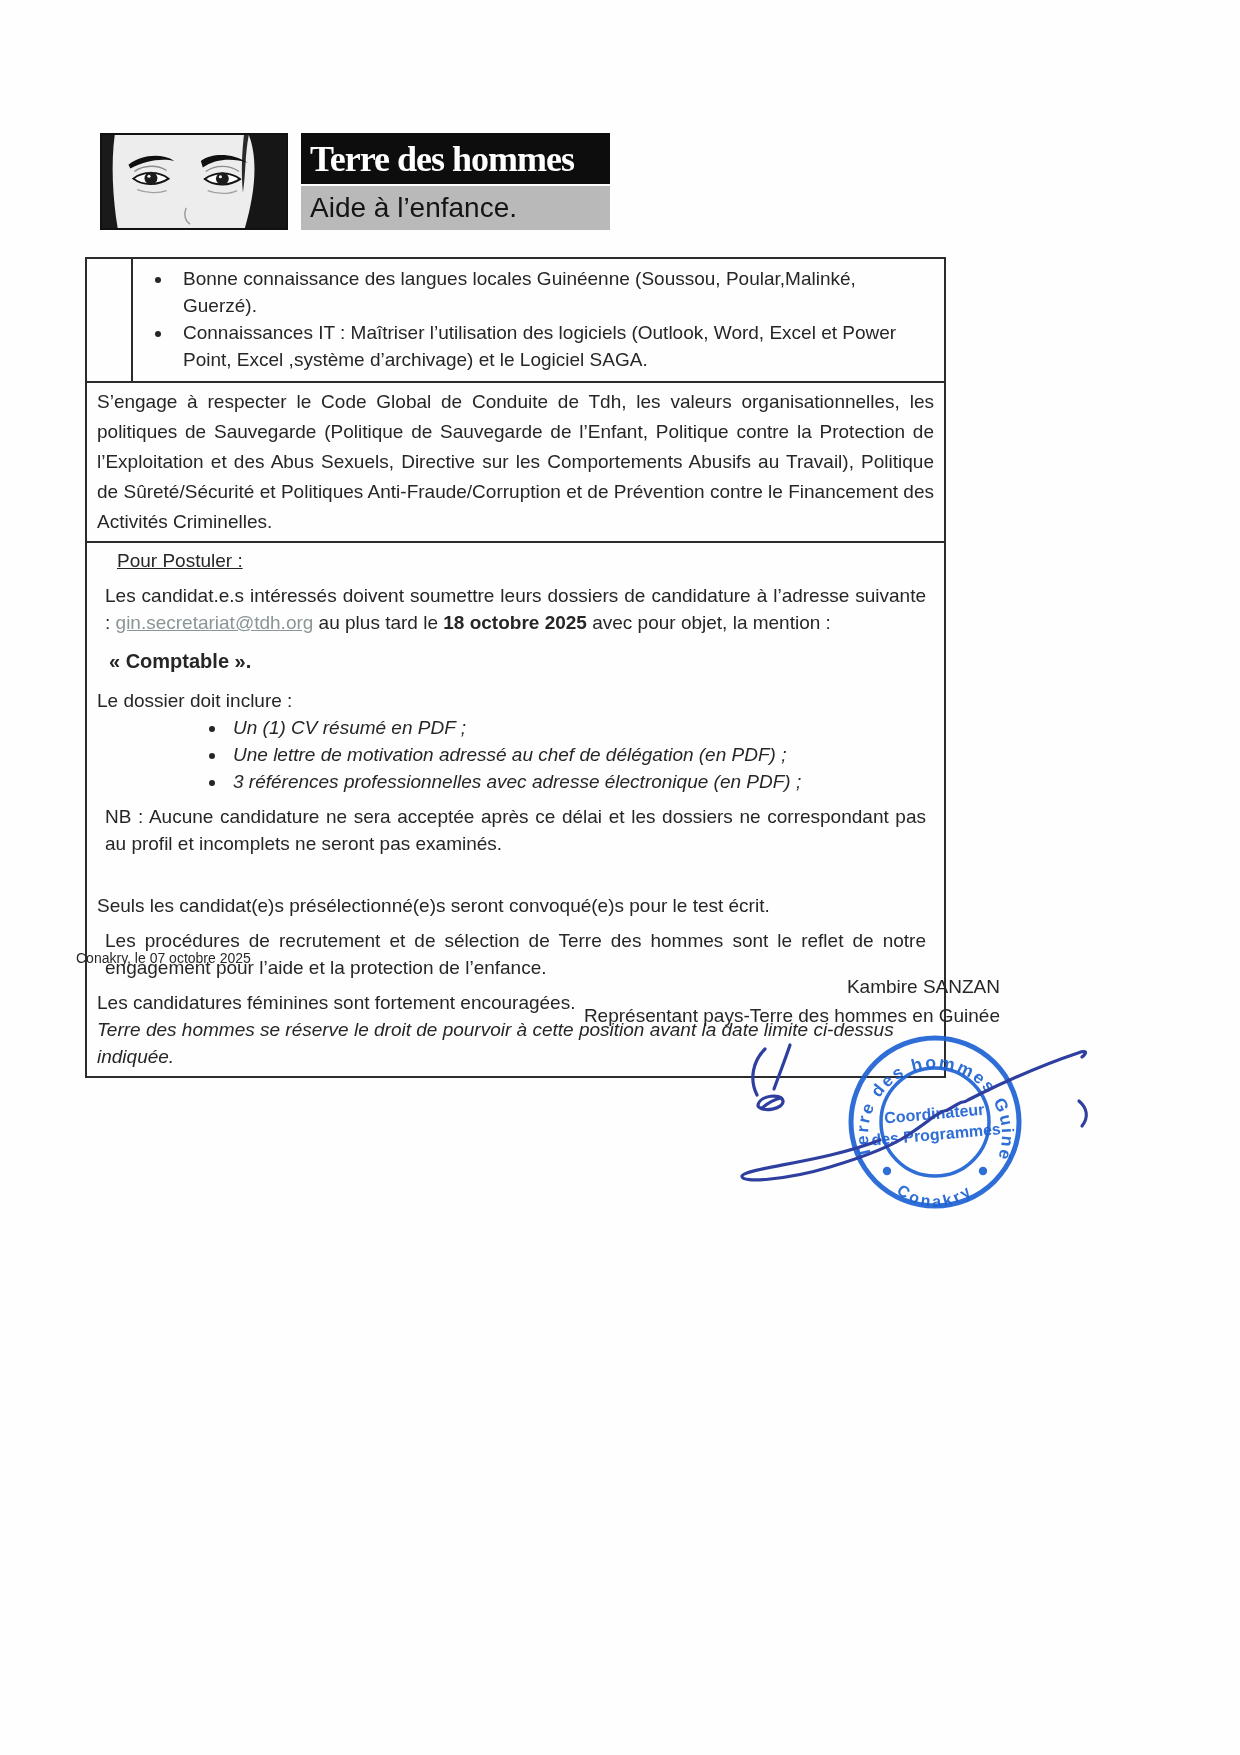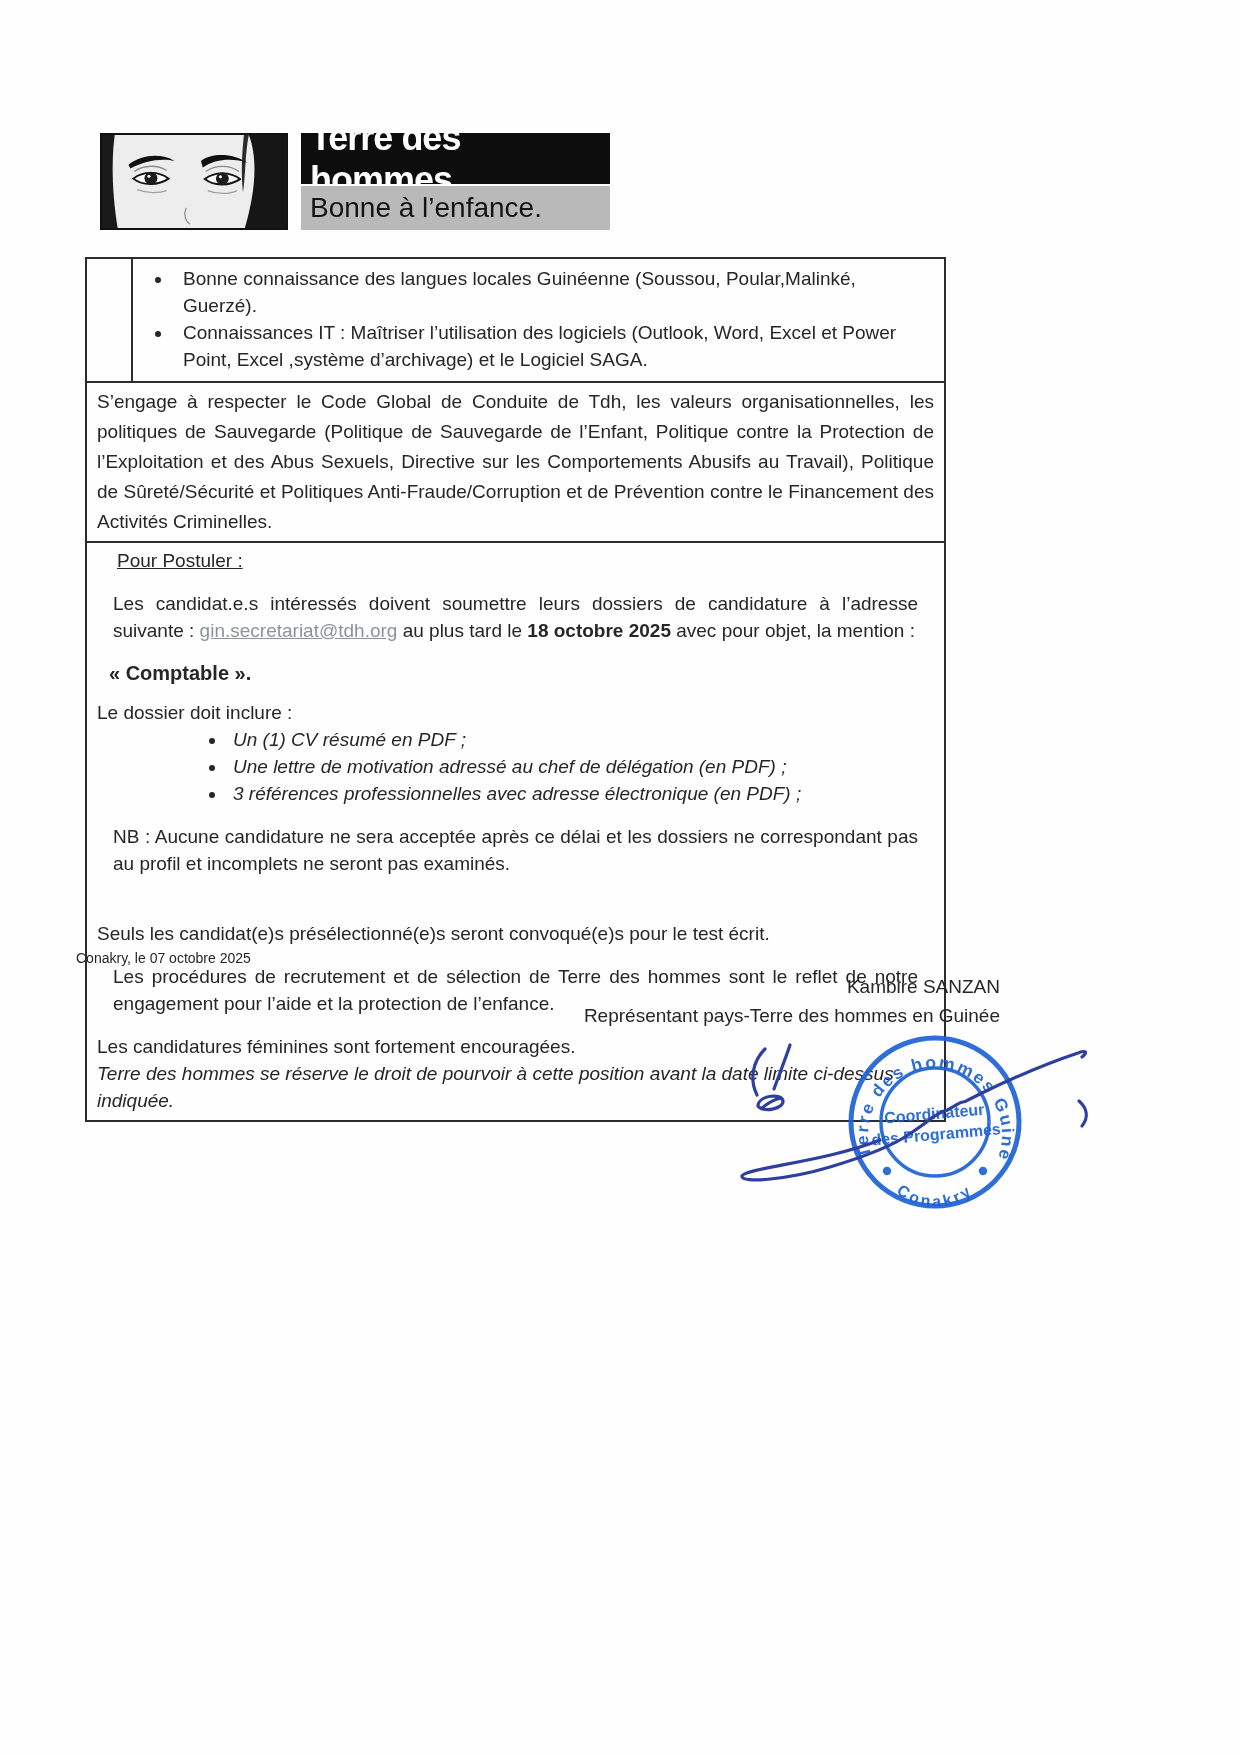--- a/index.html
+++ b/index.html
@@ -11,21 +11,21 @@
     color:#262626;
     overflow:hidden;
   }
   
   .logo{position:absolute;left:100px;top:133px;display:flex;gap:13px;}
   .logo-eyes{width:188px;height:97px;border:2px solid #111;box-sizing:border-box;background:#ededed;}
   .logo-eyes svg{display:block;width:100%;height:100%;}
   .logo-text{display:flex;flex-direction:column;}
   .logo-title-box{
     width:300px;height:51px;background:#0d0d0d;color:#fff;
-    font-family:Liberation Sans, sans-serif;font-weight:bold;font-size:36px;
+    font-family:Liberation Serif, serif;font-weight:bold;font-size:36px;
     display:flex;align-items:center;padding-left:9px;letter-spacing:-1px;
   }
   .logo-subtitle-box{
     width:300px;height:44px;background:#b9b9b9;color:#141414;
     font-size:28px;display:flex;align-items:center;padding-left:9px;margin-top:2px;
   }
   
   .doc-table{
     position:absolute;left:85px;top:257px;width:861px;
     border:2px solid #2c2c2c;box-sizing:border-box;
@@ -34,21 +34,21 @@
   .row{box-sizing:border-box;}
   .row + .row{border-top:2px solid #2c2c2c;}
   .row-quals{display:flex;}
   .cell-spacer{width:44px;border-right:2px solid #2c2c2c;flex:none;}
   .cell-quals{flex:1;padding:6px 12px 8px 10px;}
   .cell-quals ul{margin:0;padding-left:30px;}
   .cell-quals li{padding-left:10px;}
   .row-engagement p{margin:0;padding:4px 10px;text-align:justify;line-height:30px;}
   .row-postuler{padding:4px 10px 6px;line-height:27px;}
   .postuler-heading{text-decoration:underline;margin-left:20px;}
-  .para{margin:16px;text-align:justify;}
+  .para{margin:8px;text-align:justify;}
   .para-left{margin:0;}
   .mention{margin:12px;text-align:left;font-weight:bold;font-size:20px;}
   .dossier-list{margin:0;padding-left:130px;}
   .dossier-list li{padding-left:6px;font-style:italic;}
   .email-link{color:#8a9596;text-decoration:underline;}
   .deadline{font-weight:bold;}
   .gap-line{height:27px;}
   .semi{font-weight:400;}
   .italic{font-style:italic;}
   
@@ -83,21 +83,21 @@
         <path d="M 36,57 C 46,61 58,61 66,58" fill="none" stroke="#a0a0a0" stroke-width="1.3"></path>
         <path d="M 108,58 C 118,62 130,62 138,58" fill="none" stroke="#a0a0a0" stroke-width="1.3"></path>
         <path d="M 86,76 C 83,83 85,90 90,93" fill="none" stroke="#9a9a9a" stroke-width="1.4"></path>
       </svg>
     </div>
     <div class="logo-text">
       <div class="logo-title-box">
         <span>Terre des hommes</span>
       </div>
       <div class="logo-subtitle-box">
-        <span>Bonne à l’enfance.</span>
+        <span>Aide à l’enfance.</span>
       </div>
     </div>
   </div>
 
   <div class="doc-table">
 
     <div class="row row-quals">
       <div class="cell-spacer"></div>
       <div class="cell-quals">
         <ul>

